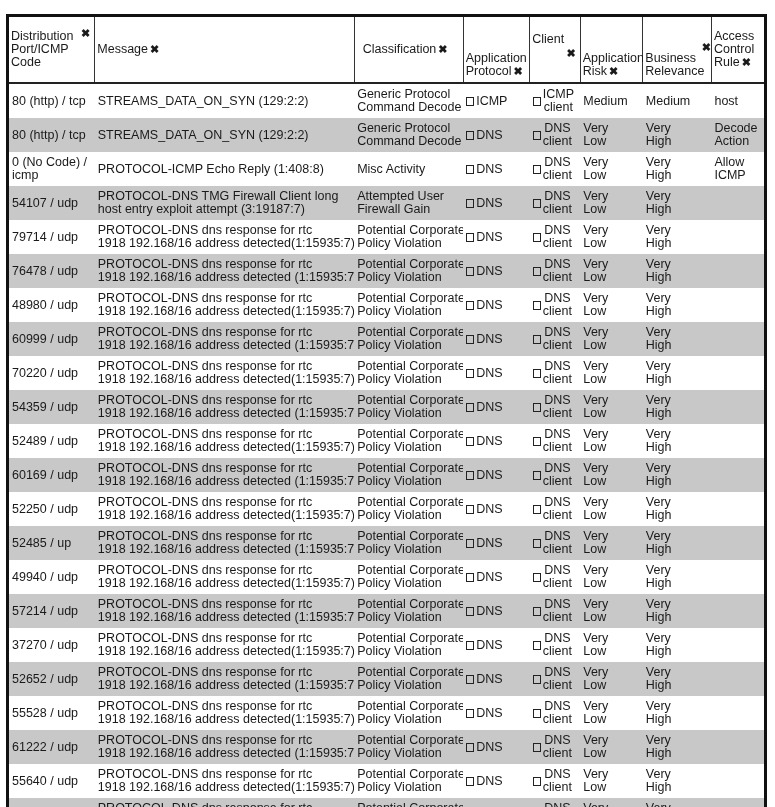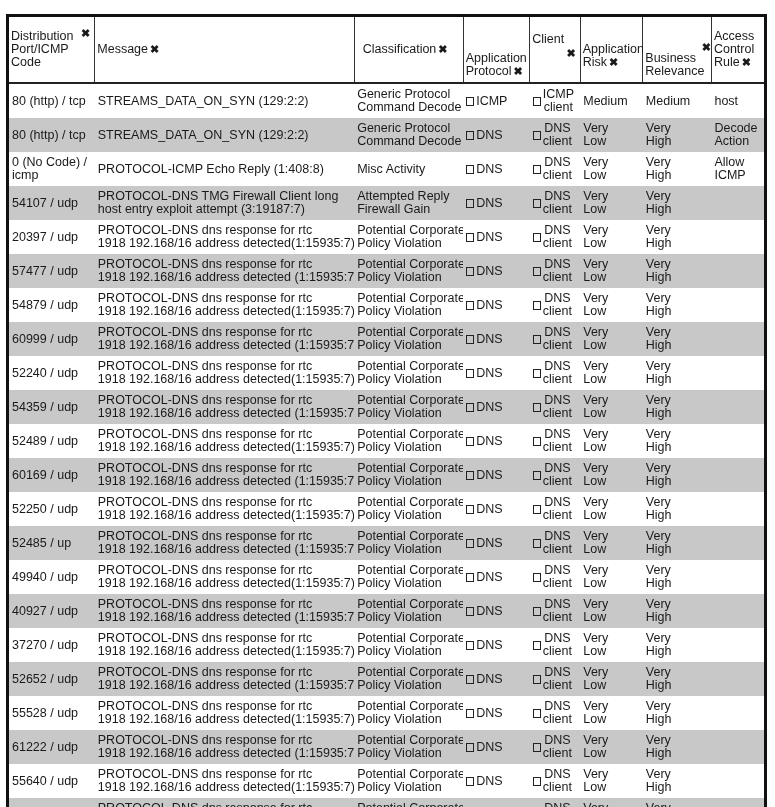--- a/index.html
+++ b/index.html
@@ -62,21 +62,21 @@
         <th style="padding-left:8px;margin-top:20px;">
           <span>Classification</span><span class="x">✖</span>
         </th>
         <th style="vertical-align:bottom;padding-bottom:4px;">
           <span>Application Protocol</span><span class="x">✖</span>
         </th>
         <th style="vertical-align:top;padding-top:16px;">
           <span>Client</span>
           <span class="x x-corner" style="top:30px;">✖</span>
         </th>
-        <th style="vertical-align:bottom;padding-bottom:13px;">
+        <th style="vertical-align:bottom;padding-bottom:4px;">
           <span>Application Risk</span><span class="x">✖</span>
         </th>
         <th style="vertical-align:bottom;padding-bottom:4px;">
           <span>Business Relevance</span>
           <span class="x x-corner" style="top:24px;right:0;">✖</span>
         </th>
         <th>
           <span>Access Control Rule</span><span class="x">✖</span>
         </th>
       </tr>
@@ -126,67 +126,67 @@
             </div>
     </td>
     <td><span>Very</span><br><span>Low</span></td>
     <td><span>Very</span><br><span>High</span></td>
     <td><span>Allow</span><br><span>ICMP</span></td>
   </tr>
 
   <tr class="row">
     <td><span>54107 / udp</span><span></span></td>
     <td><span>PROTOCOL-DNS TMG Firewall Client long</span><br><span>host entry exploit attempt (3:19187:7)</span></td>
-    <td><span>Attempted Reply</span><br><span>Firewall Gain</span></td>
-    <td><span class="box"></span><span>DNS</span></td>
-    <td>
-      <div class="client-cell">
-              <span class="box"></span>
-              <span class="txt"><span>DNS</span><br><span>client</span></span>
-            </div>
-    </td>
-    <td><span>Very</span><br><span>Low</span></td>
-    <td><span>Very</span><br><span>High</span></td>
-    <td><span></span><span></span></td>
-  </tr>
-
-  <tr class="row">
-    <td><span>20397 / udp</span><span></span></td>
-    <td><span>PROTOCOL-DNS dns response for rtc</span><br><span>1918 192.168/16 address detected(1:15935:7)</span></td>
-    <td><span>Potential Corporate</span><br><span>Policy Violation</span></td>
-    <td><span class="box"></span><span>DNS</span></td>
-    <td>
-      <div class="client-cell">
-              <span class="box"></span>
-              <span class="txt"><span>DNS</span><br><span>client</span></span>
-            </div>
-    </td>
-    <td><span>Very</span><br><span>Low</span></td>
-    <td><span>Very</span><br><span>High</span></td>
-    <td><span></span><span></span></td>
-  </tr>
-
-  <tr class="row">
-    <td><span>57477 / udp</span><span></span></td>
-    <td><span>PROTOCOL-DNS dns response for rtc</span><br><span>1918 192.168/16 address detected (1:15935:7)</span></td>
-    <td><span>Potential Corporate</span><br><span>Policy Violation</span></td>
-    <td><span class="box"></span><span>DNS</span></td>
-    <td>
-      <div class="client-cell">
-              <span class="box"></span>
-              <span class="txt"><span>DNS</span><br><span>client</span></span>
-            </div>
-    </td>
-    <td><span>Very</span><br><span>Low</span></td>
-    <td><span>Very</span><br><span>High</span></td>
-    <td><span></span><span></span></td>
-  </tr>
-
-  <tr class="row">
-    <td><span>54879 / udp</span><span></span></td>
+    <td><span>Attempted User</span><br><span>Firewall Gain</span></td>
+    <td><span class="box"></span><span>DNS</span></td>
+    <td>
+      <div class="client-cell">
+              <span class="box"></span>
+              <span class="txt"><span>DNS</span><br><span>client</span></span>
+            </div>
+    </td>
+    <td><span>Very</span><br><span>Low</span></td>
+    <td><span>Very</span><br><span>High</span></td>
+    <td><span></span><span></span></td>
+  </tr>
+
+  <tr class="row">
+    <td><span>79714 / udp</span><span></span></td>
+    <td><span>PROTOCOL-DNS dns response for rtc</span><br><span>1918 192.168/16 address detected(1:15935:7)</span></td>
+    <td><span>Potential Corporate</span><br><span>Policy Violation</span></td>
+    <td><span class="box"></span><span>DNS</span></td>
+    <td>
+      <div class="client-cell">
+              <span class="box"></span>
+              <span class="txt"><span>DNS</span><br><span>client</span></span>
+            </div>
+    </td>
+    <td><span>Very</span><br><span>Low</span></td>
+    <td><span>Very</span><br><span>High</span></td>
+    <td><span></span><span></span></td>
+  </tr>
+
+  <tr class="row">
+    <td><span>76478 / udp</span><span></span></td>
+    <td><span>PROTOCOL-DNS dns response for rtc</span><br><span>1918 192.168/16 address detected (1:15935:7)</span></td>
+    <td><span>Potential Corporate</span><br><span>Policy Violation</span></td>
+    <td><span class="box"></span><span>DNS</span></td>
+    <td>
+      <div class="client-cell">
+              <span class="box"></span>
+              <span class="txt"><span>DNS</span><br><span>client</span></span>
+            </div>
+    </td>
+    <td><span>Very</span><br><span>Low</span></td>
+    <td><span>Very</span><br><span>High</span></td>
+    <td><span></span><span></span></td>
+  </tr>
+
+  <tr class="row">
+    <td><span>48980 / udp</span><span></span></td>
     <td><span>PROTOCOL-DNS dns response for rtc</span><br><span>1918 192.168/16 address detected(1:15935:7)</span></td>
     <td><span>Potential Corporate</span><br><span>Policy Violation</span></td>
     <td><span class="box"></span><span>DNS</span></td>
     <td>
       <div class="client-cell">
               <span class="box"></span>
               <span class="txt"><span>DNS</span><br><span>client</span></span>
             </div>
     </td>
     <td><span>Very</span><br><span>Low</span></td>
@@ -204,21 +204,21 @@
               <span class="box"></span>
               <span class="txt"><span>DNS</span><br><span>client</span></span>
             </div>
     </td>
     <td><span>Very</span><br><span>Low</span></td>
     <td><span>Very</span><br><span>High</span></td>
     <td><span></span><span></span></td>
   </tr>
 
   <tr class="row">
-    <td><span>52240 / udp</span><span></span></td>
+    <td><span>70220 / udp</span><span></span></td>
     <td><span>PROTOCOL-DNS dns response for rtc</span><br><span>1918 192.168/16 address detected(1:15935:7)</span></td>
     <td><span>Potential Corporate</span><br><span>Policy Violation</span></td>
     <td><span class="box"></span><span>DNS</span></td>
     <td>
       <div class="client-cell">
               <span class="box"></span>
               <span class="txt"><span>DNS</span><br><span>client</span></span>
             </div>
     </td>
     <td><span>Very</span><br><span>Low</span></td>
@@ -316,21 +316,21 @@
               <span class="box"></span>
               <span class="txt"><span>DNS</span><br><span>client</span></span>
             </div>
     </td>
     <td><span>Very</span><br><span>Low</span></td>
     <td><span>Very</span><br><span>High</span></td>
     <td><span></span><span></span></td>
   </tr>
 
   <tr class="row">
-    <td><span>40927 / udp</span><span></span></td>
+    <td><span>57214 / udp</span><span></span></td>
     <td><span>PROTOCOL-DNS dns response for rtc</span><br><span>1918 192.168/16 address detected (1:15935:7)</span></td>
     <td><span>Potential Corporate</span><br><span>Policy Violation</span></td>
     <td><span class="box"></span><span>DNS</span></td>
     <td>
       <div class="client-cell">
               <span class="box"></span>
               <span class="txt"><span>DNS</span><br><span>client</span></span>
             </div>
     </td>
     <td><span>Very</span><br><span>Low</span></td>

